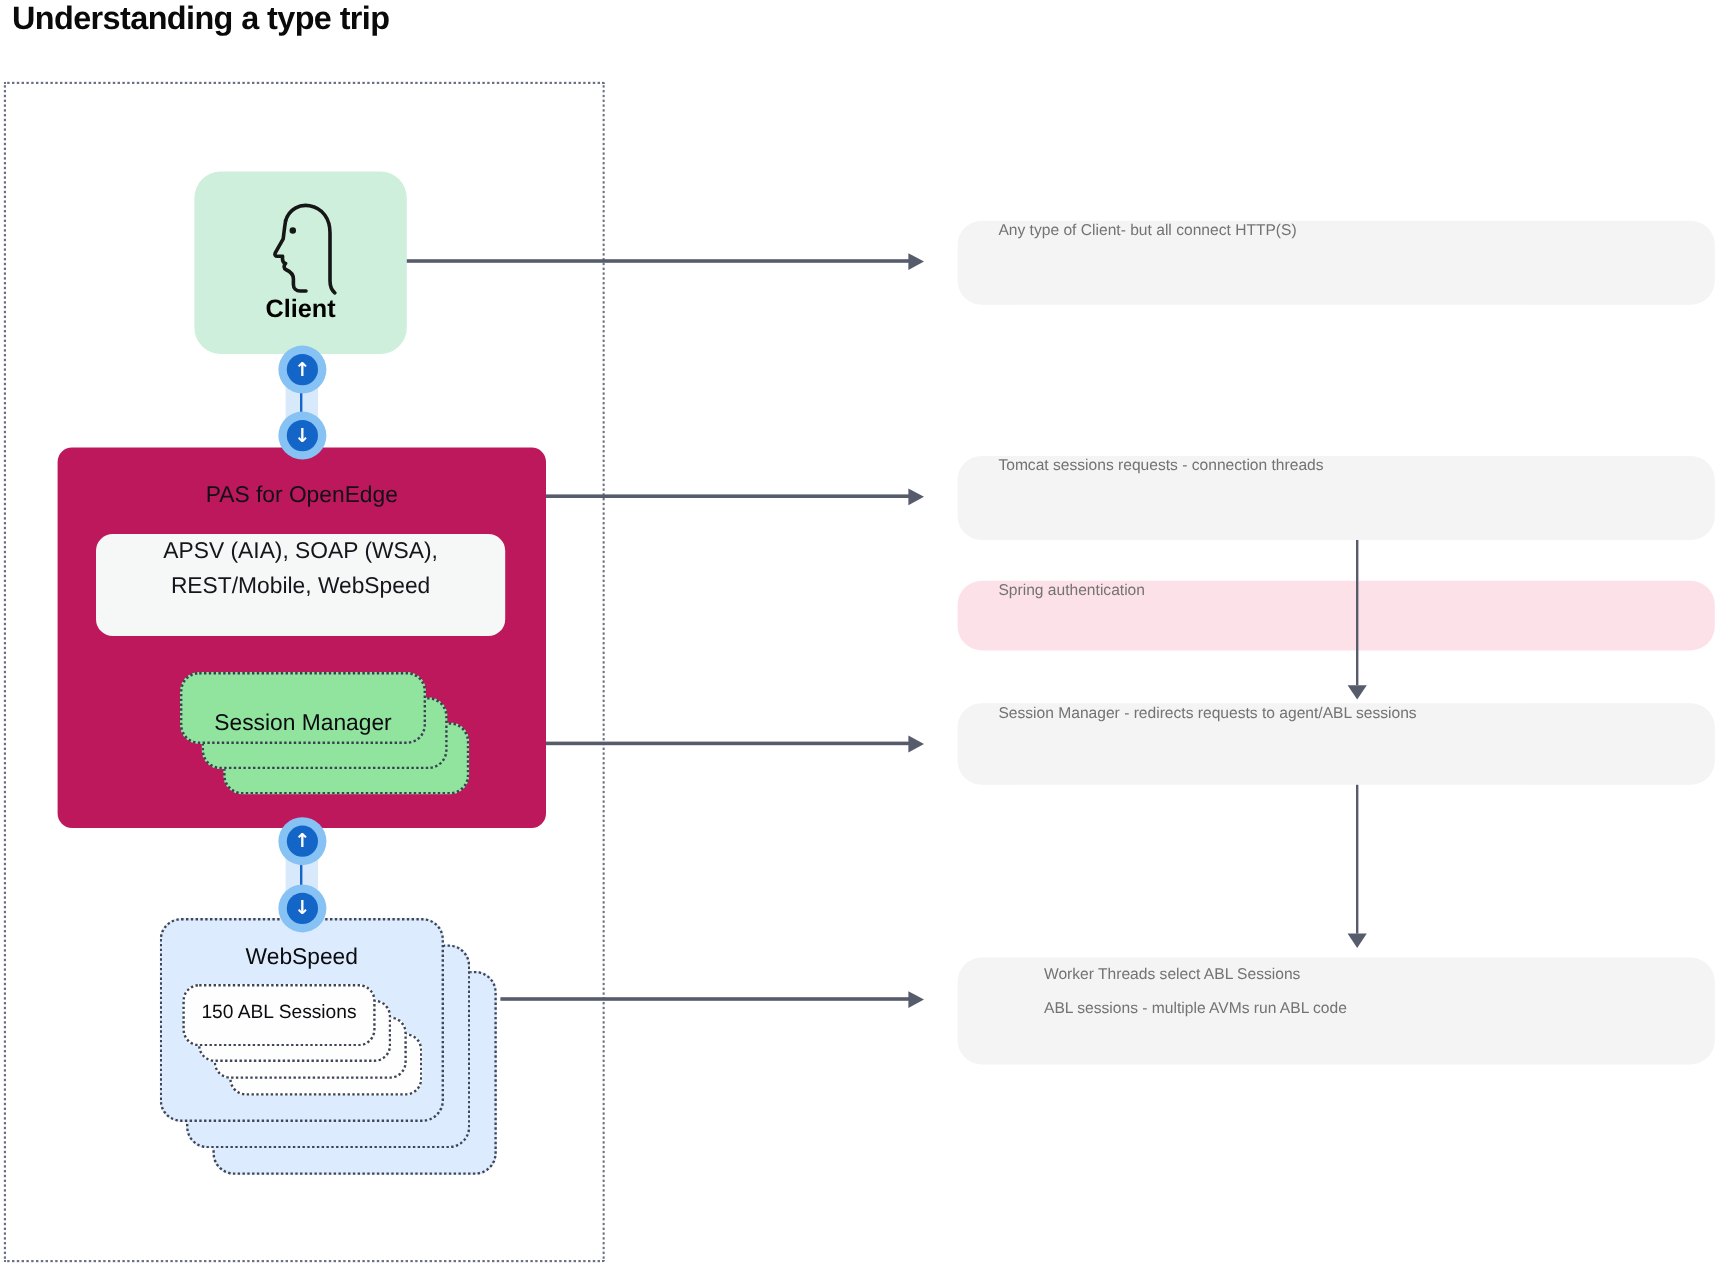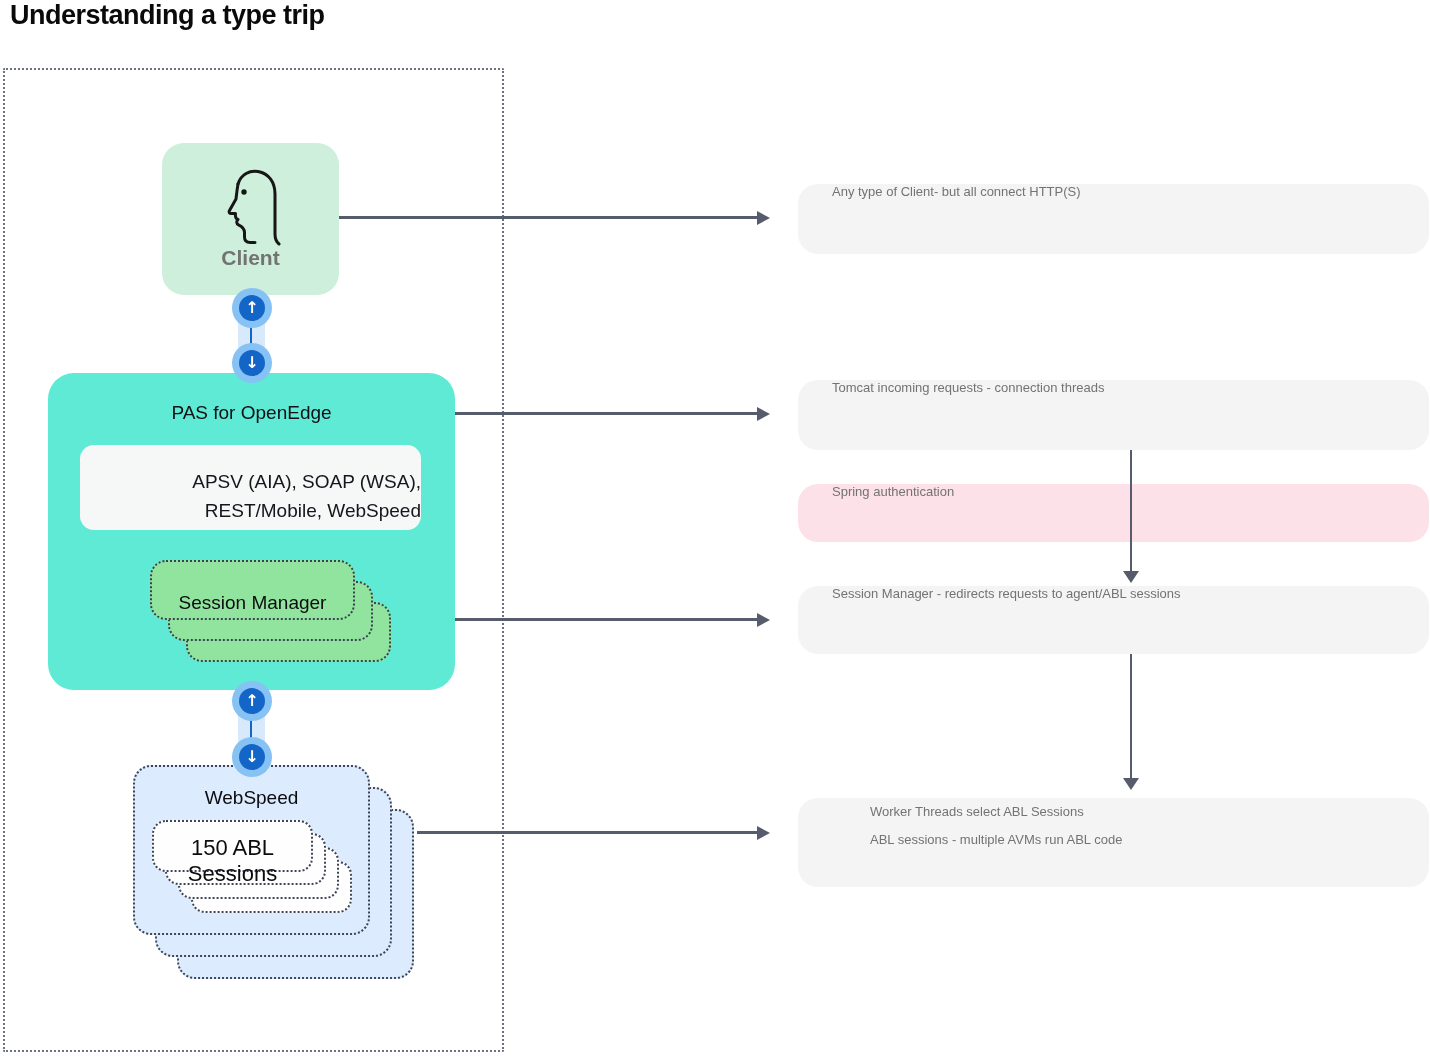--- a/index.html
+++ b/index.html
@@ -2,39 +2,39 @@
 <html><head>
 <meta charset="utf-8">
 <style>
   html,body{margin:0;padding:0;background:#ffffff;}
   body{font-family:"Liberation Sans","DejaVu Sans",sans-serif;color:#111117;}
   .canvas{position:relative;width:1430px;height:1057px;background:#fff;overflow:hidden;}
   .title{position:absolute;left:10px;top:0px;margin:0;font-size:27px;font-weight:800;letter-spacing:-0.5px;color:#0a0a0a;}
   .boundary{position:absolute;left:3px;top:68px;width:497px;height:980px;border:2px dotted #6b7084;border-radius:2px;}
   
   .client-box{position:absolute;left:162px;top:143px;width:177px;height:152px;background:#cdefdb;border-radius:22px;}
-  .client-label{position:absolute;left:0;top:246px;width:177px;text-align:center;font-size:21px;font-weight:700;color:#737373;}
+  .client-label{position:absolute;left:0;top:246px;width:177px;text-align:center;font-size:21px;font-weight:700;color:#000000;}
   .client-box .client-label{top:103px;}
   .head-icon{position:absolute;left:54px;top:24px;}
   
   .v-band{position:absolute;left:238px;width:27px;background:#d9e9fc;}
   .v-line{position:absolute;left:250px;width:2px;background:#1465c8;}
   .bubble{position:absolute;width:40px;height:40px;border-radius:50%;background:#86c2f4;display:flex;align-items:center;justify-content:center;}
   .bubble-core{width:26px;height:26px;border-radius:50%;background:#1465c8;color:#ffffff;display:flex;align-items:center;justify-content:center;font-size:16px;font-weight:700;font-family:"DejaVu Sans",sans-serif;line-height:1;}
   
-  .pas-box{position:absolute;left:48px;top:373px;width:407px;height:317px;background:#5eead4;border-radius:26px;}
+  .pas-box{position:absolute;left:48px;top:373px;width:407px;height:317px;background:#be185d;border-radius:12px;}
   .pas-label{position:absolute;left:0;top:29px;width:100%;text-align:center;font-size:19px;font-weight:500;color:#101016;}
-  .apsv-box{position:absolute;left:32px;top:72px;width:341px;height:85px;background:#f6f7f7;border-radius:14px;text-align:right;font-size:19px;line-height:29px;padding-top:22px;box-sizing:border-box;color:#15151c;}
+  .apsv-box{position:absolute;left:32px;top:72px;width:341px;height:85px;background:#f6f7f7;border-radius:14px;text-align:center;font-size:19px;line-height:29px;padding-top:0;box-sizing:border-box;color:#15151c;}
   .sm-card{position:absolute;width:205px;height:60px;background:#90e49e;border:2px dotted #3a4152;border-radius:16px;box-sizing:border-box;}
   .sm-label{position:absolute;left:0;top:16px;width:100%;text-align:center;font-size:19px;font-weight:500;color:#0c0c10;margin-top:14px;}
   
   .ms-card{position:absolute;width:237px;height:170px;background:#dcebfd;border:2px dotted #3e4556;border-radius:18px;box-sizing:border-box;}
   .ms-label{position:absolute;left:0;top:20px;width:100%;text-align:center;font-size:19px;font-weight:500;color:#0c0c10;}
   .abl-card{position:absolute;width:161px;height:52px;background:#fefefe;border:2px dotted #3e4556;border-radius:14px;box-sizing:border-box;}
-  .abl-label{position:absolute;left:0;top:13px;width:100%;text-align:center;font-size:22px;font-weight:500;color:#0c0c10;}
+  .abl-label{position:absolute;left:0;top:13px;width:100%;text-align:center;font-size:16px;font-weight:500;color:#0c0c10;}
   
   .note{position:absolute;left:798px;width:631px;background:#f4f4f5;border-radius:20px;display:flex;align-items:flex-start;padding-left:34px;box-sizing:border-box;font-size:13px;font-weight:500;color:#737373;}
   .note.pink{background:#fde1e9;}
   .note .stack{display:block;line-height:27.5px;margin-left:38px;}
   
   .h-arrow{position:absolute;height:14px;}
   .h-shaft{position:absolute;left:0;right:12px;top:5px;height:3px;background:#575c6c;}
   .h-tip{position:absolute;right:0;top:0;width:0;height:0;border-top:7px solid transparent;border-bottom:7px solid transparent;border-left:13px solid #575c6c;}
   .v-arrow{position:absolute;width:16px;}
   .v-shaft{position:absolute;left:7px;top:0;bottom:12px;width:2px;background:#575c6c;}
@@ -100,21 +100,21 @@
   <div class="abl-card" style="left:178px;top:847px;"></div>
   <div class="abl-card" style="left:165px;top:833px;"></div>
   <div class="abl-card" style="left:152px;top:820px;">
     <div class="abl-label">150 ABL Sessions</div>
   </div>
 
   <div class="note" style="top:184px;height:70px;">
     <span>Any type of Client- but all connect HTTP(S)</span>
   </div>
   <div class="note" style="top:380px;height:70px;">
-    <span>Tomcat incoming requests - connection threads</span>
+    <span>Tomcat sessions requests - connection threads</span>
   </div>
   <div class="note pink" style="top:484px;height:58px;">
     <span>Spring authentication</span>
   </div>
   <div class="note" style="top:586px;height:68px;">
     <span>Session Manager - redirects requests to agent/ABL sessions</span>
   </div>
   <div class="note" style="top:798px;height:89px;">
     <span class="stack">
       <span>Worker Threads select ABL Sessions</span><br>

